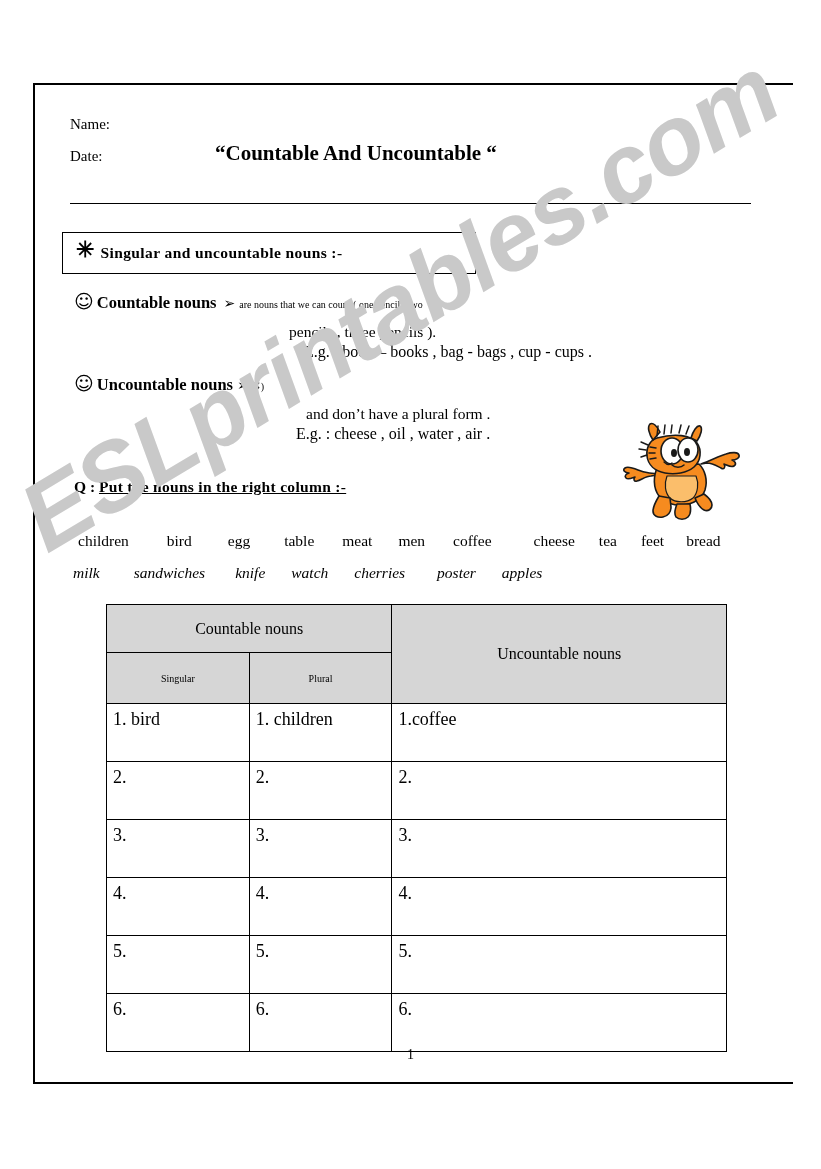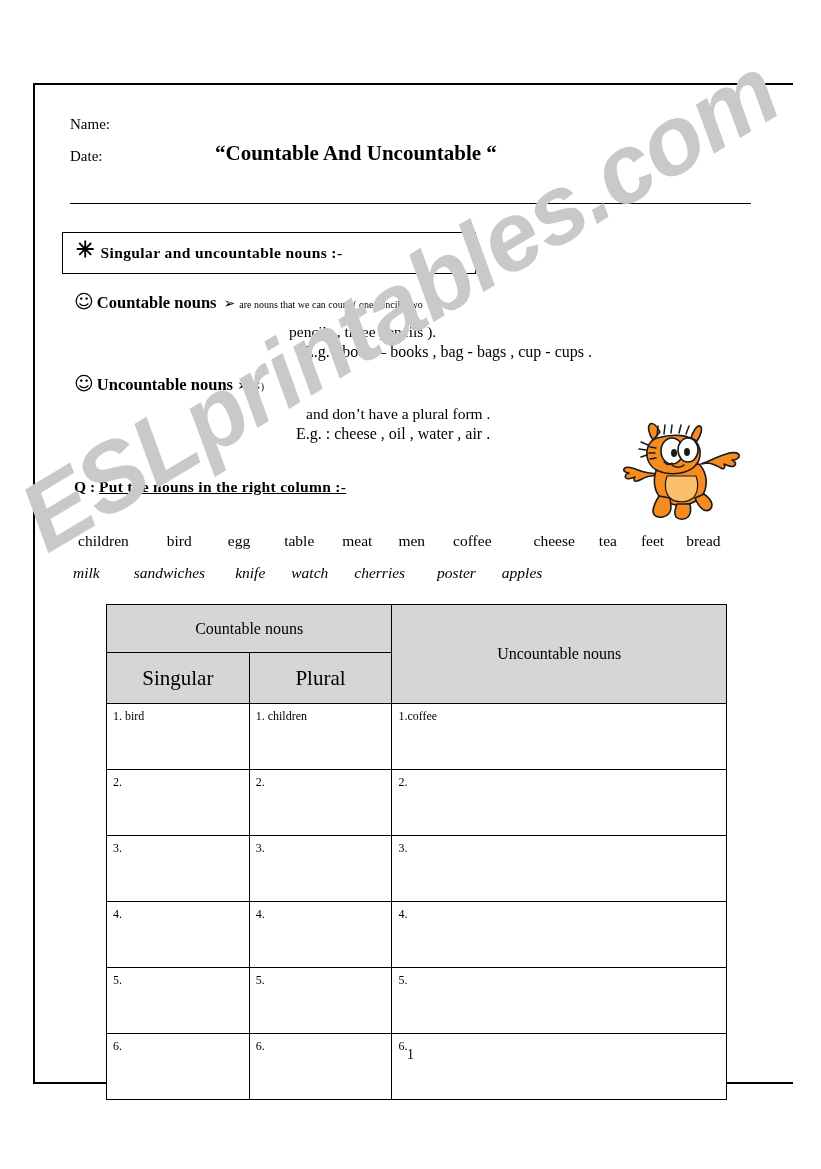--- a/index.html
+++ b/index.html
@@ -217,28 +217,28 @@
   #noun-table .hd {
     background: #d6d6d6;
     text-align: center;
     font-size: 16px;
     height: 47px;
     vertical-align: middle;
   }
   #noun-table .hd-sub {
     background: #d6d6d6;
     text-align: center;
-    font-size: 21px;
+    font-size: 10px;
     height: 50px;
     vertical-align: middle;
   }
   #noun-table .cell {
     height: 52px;
-    font-size: 12px;
-    padding: 5px 0 8px 6px;
+    font-size: 18px;
+    padding: 5px 0 0 6px;
     background: #ffffff;
   }
   #noun-table .col-a { width: 202px; }
   #noun-table .col-b { width: 182px; }
   #noun-table .col-c { width: 237px; }
 
   
   #page-number {
     position: absolute;
     left: 0;

